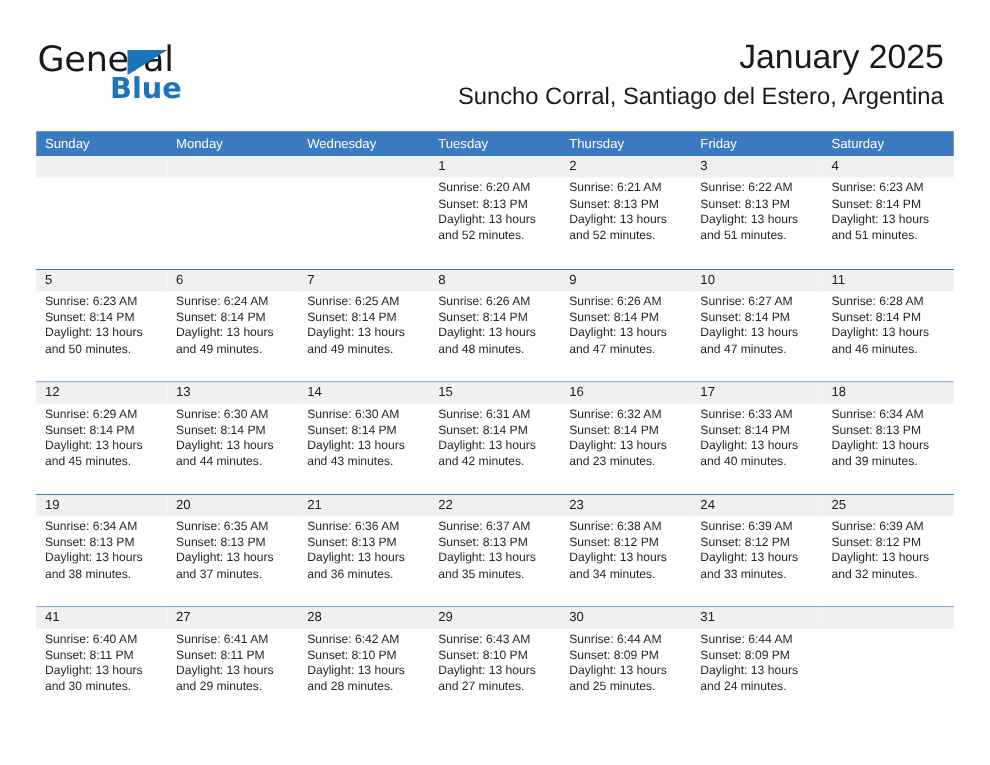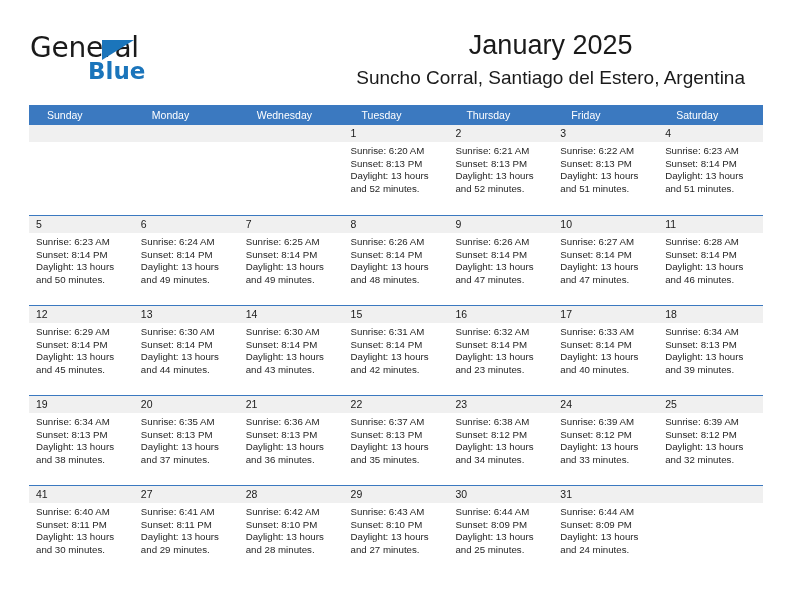--- a/index.html
+++ b/index.html
@@ -63,23 +63,23 @@
     top: 22px;
     font-size: 23px;
     color: #1b75bb;
     font-family: "DejaVu Sans", sans-serif;
     font-weight: 700;
     line-height: 26px;
   }
 
   .title-block {
     position: absolute;
-    right: 18px;
+    right: 8px;
     top: 0;
-    text-align: center;
+    text-align: right;
   }
   .cal-title {
     font-size: 27px;
     color: #1a1a1a;
     line-height: 34px;
     font-weight: 400;
     white-space: nowrap;
   }
   .cal-subtitle {
     margin-top: 7px;
@@ -102,21 +102,21 @@
     display: flex;
     background: #3b79c0;
     height: 20px;
   }
   .weekday {
     flex: 1 1 0;
     min-width: 0;
     color: #ffffff;
     font-size: 10.5px;
     line-height: 20px;
-    padding-left: 18px;
+    padding-left: 7px;
     white-space: nowrap;
   }
 
   .week-row {
     display: flex;
     border-top: 1px solid #3b79c0;
     height: 90px;
   }
   .week-row:first-of-type { border-top: none; }
 

